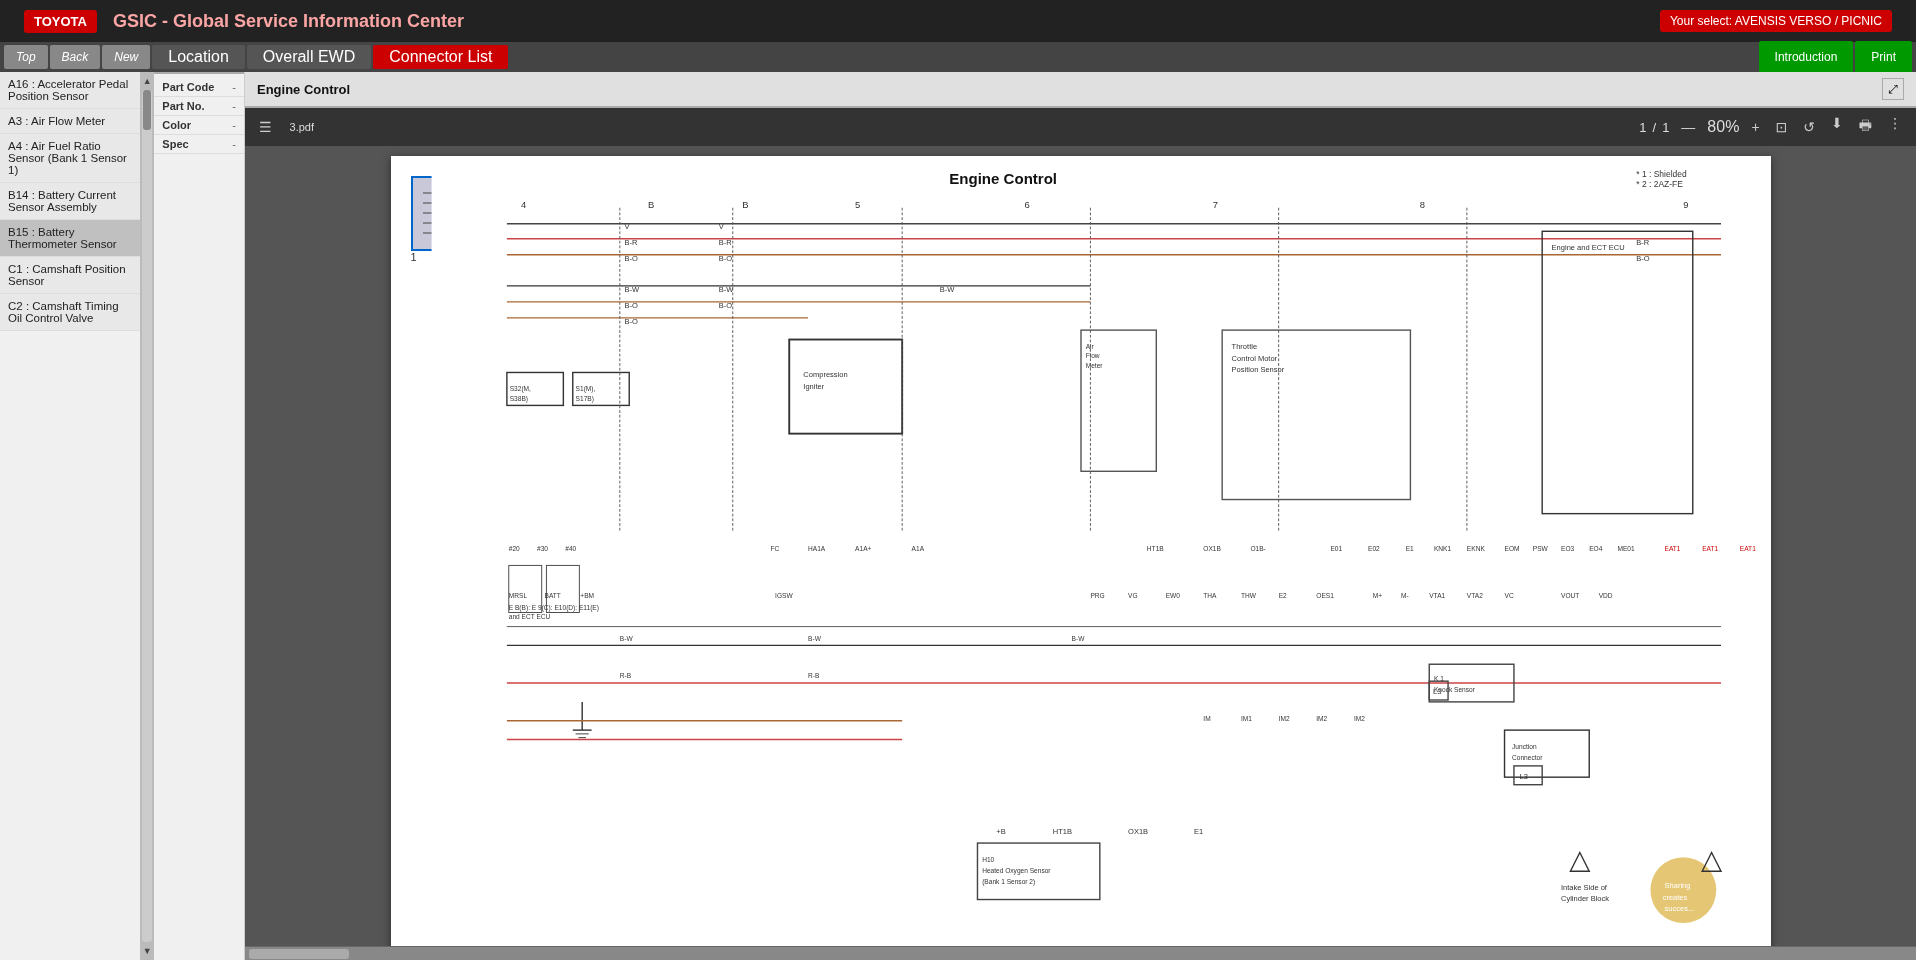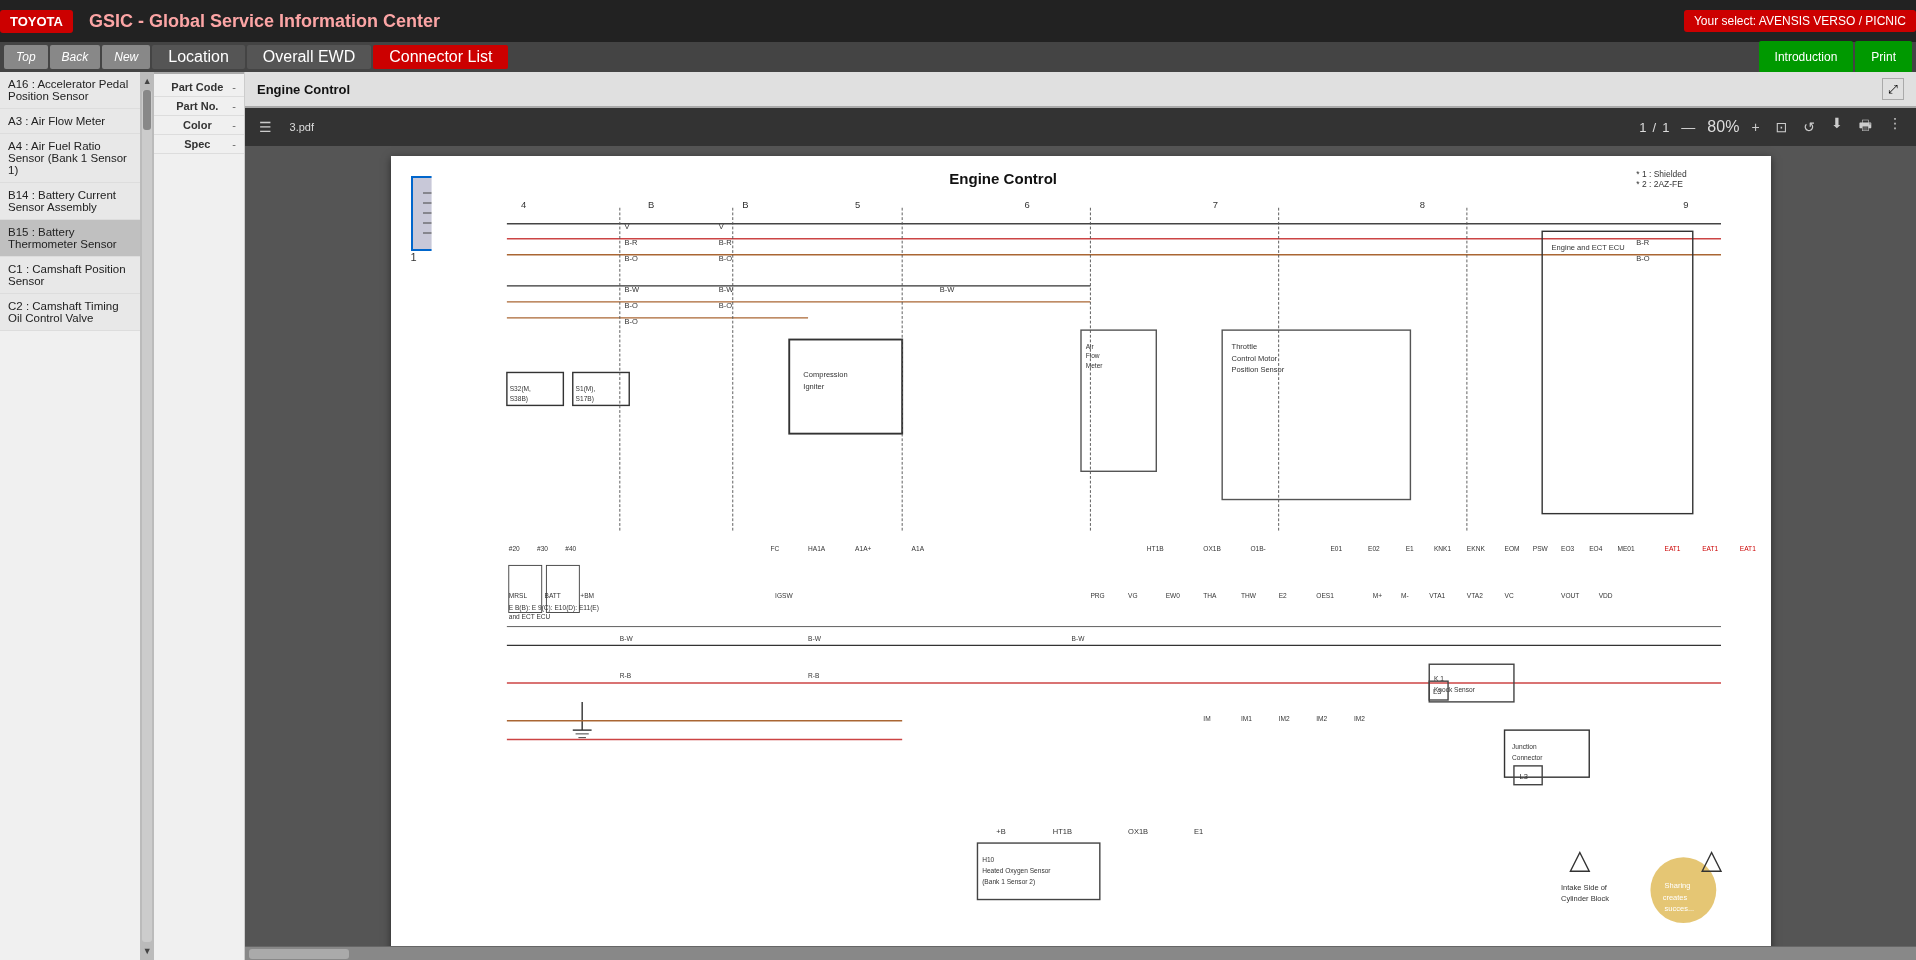--- a/index.html
+++ b/index.html
@@ -4,21 +4,21 @@
   <style>
     * { margin: 0; padding: 0; box-sizing: border-box; }
     body { font-family: Arial, sans-serif; font-size: 12px; background: #ccc; width: 1916px; height: 960px; overflow: hidden; }
 
     
     #top-bar {
       display: flex;
       align-items: center;
       background: #222;
       height: 42px;
-      padding: 0 0;
+      padding: 0 24px;
       gap: 6px;
     }
     #toyota-logo {
       background: #cc0000;
       color: white;
       font-weight: bold;
       font-size: 13px;
       padding: 4px 10px;
       border-radius: 3px;
       display: flex; align-items: center;
@@ -114,21 +114,20 @@
       font-size: 11.5px;
       color: #222;
     }
     .sidebar-item.selected { background: #c0c0c0; }
 
     
     #sidebar-info {
       border-top: 2px solid #aaa;
       padding: 4px 0;
       background: #f0f0f0;
-      text-align: center;
     }
     .info-row {
       display: flex;
       align-items: center;
       padding: 3px 8px;
       font-size: 11px;
       border-bottom: 1px solid #ddd;
     }
     .info-label {
       width: 70px;

